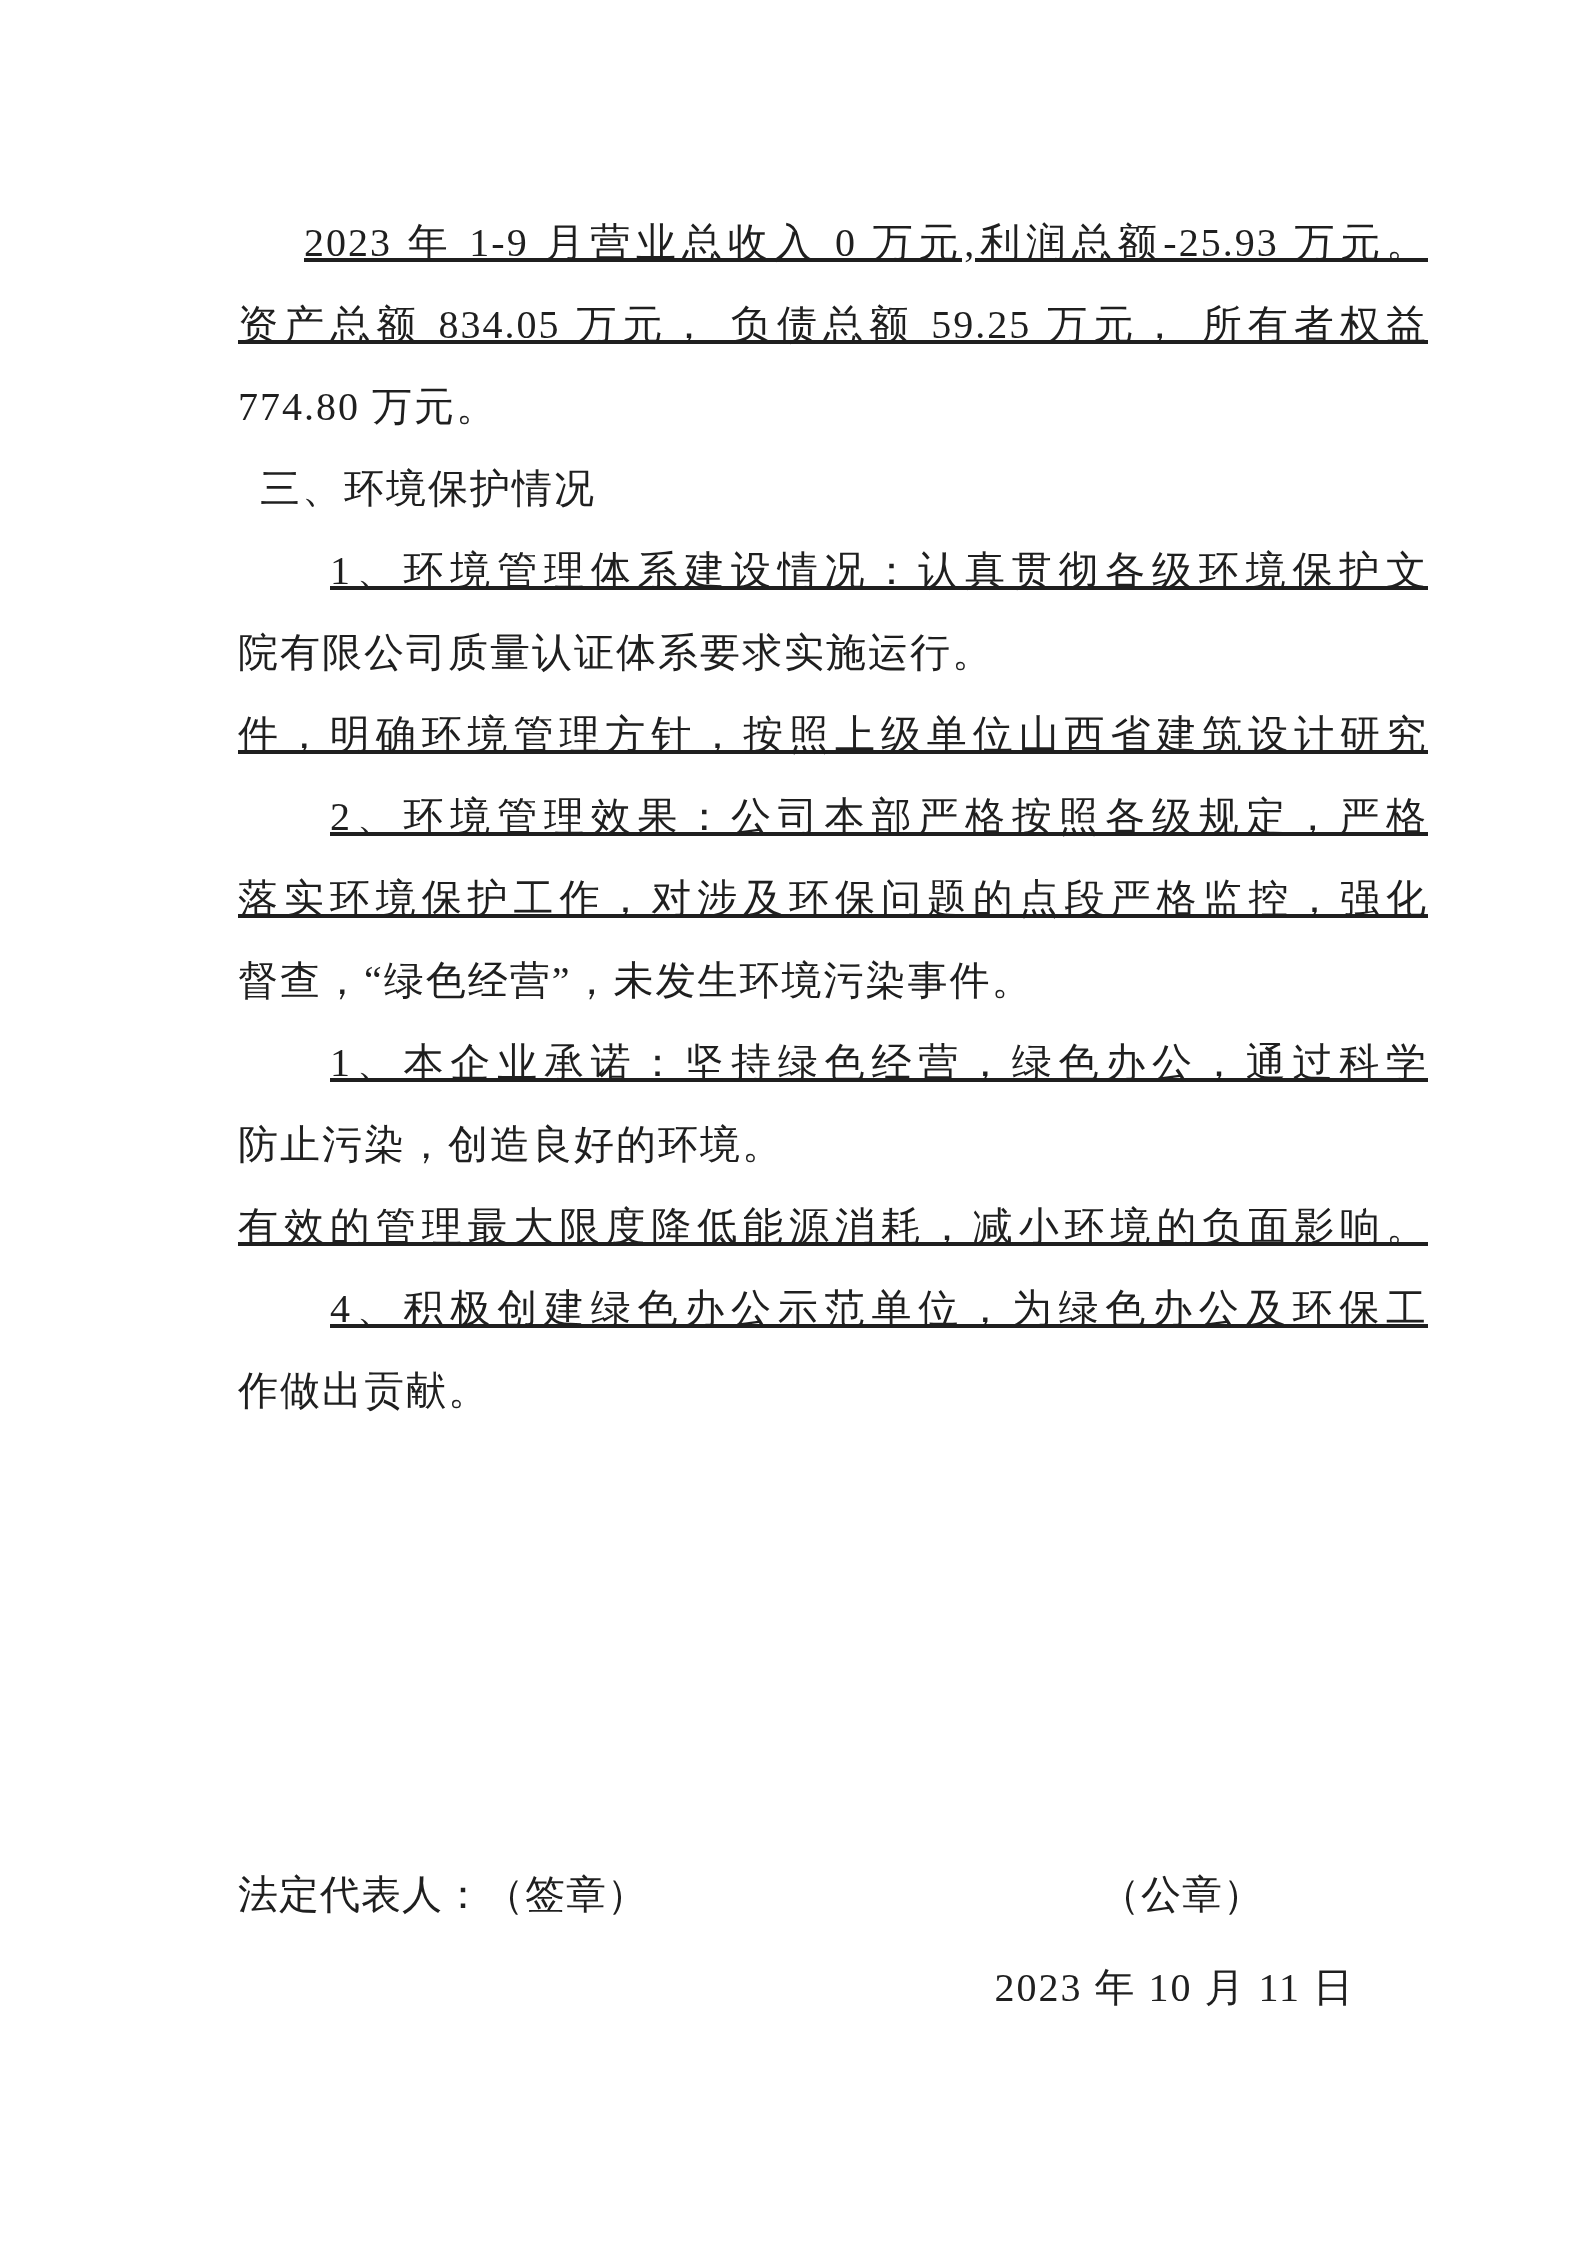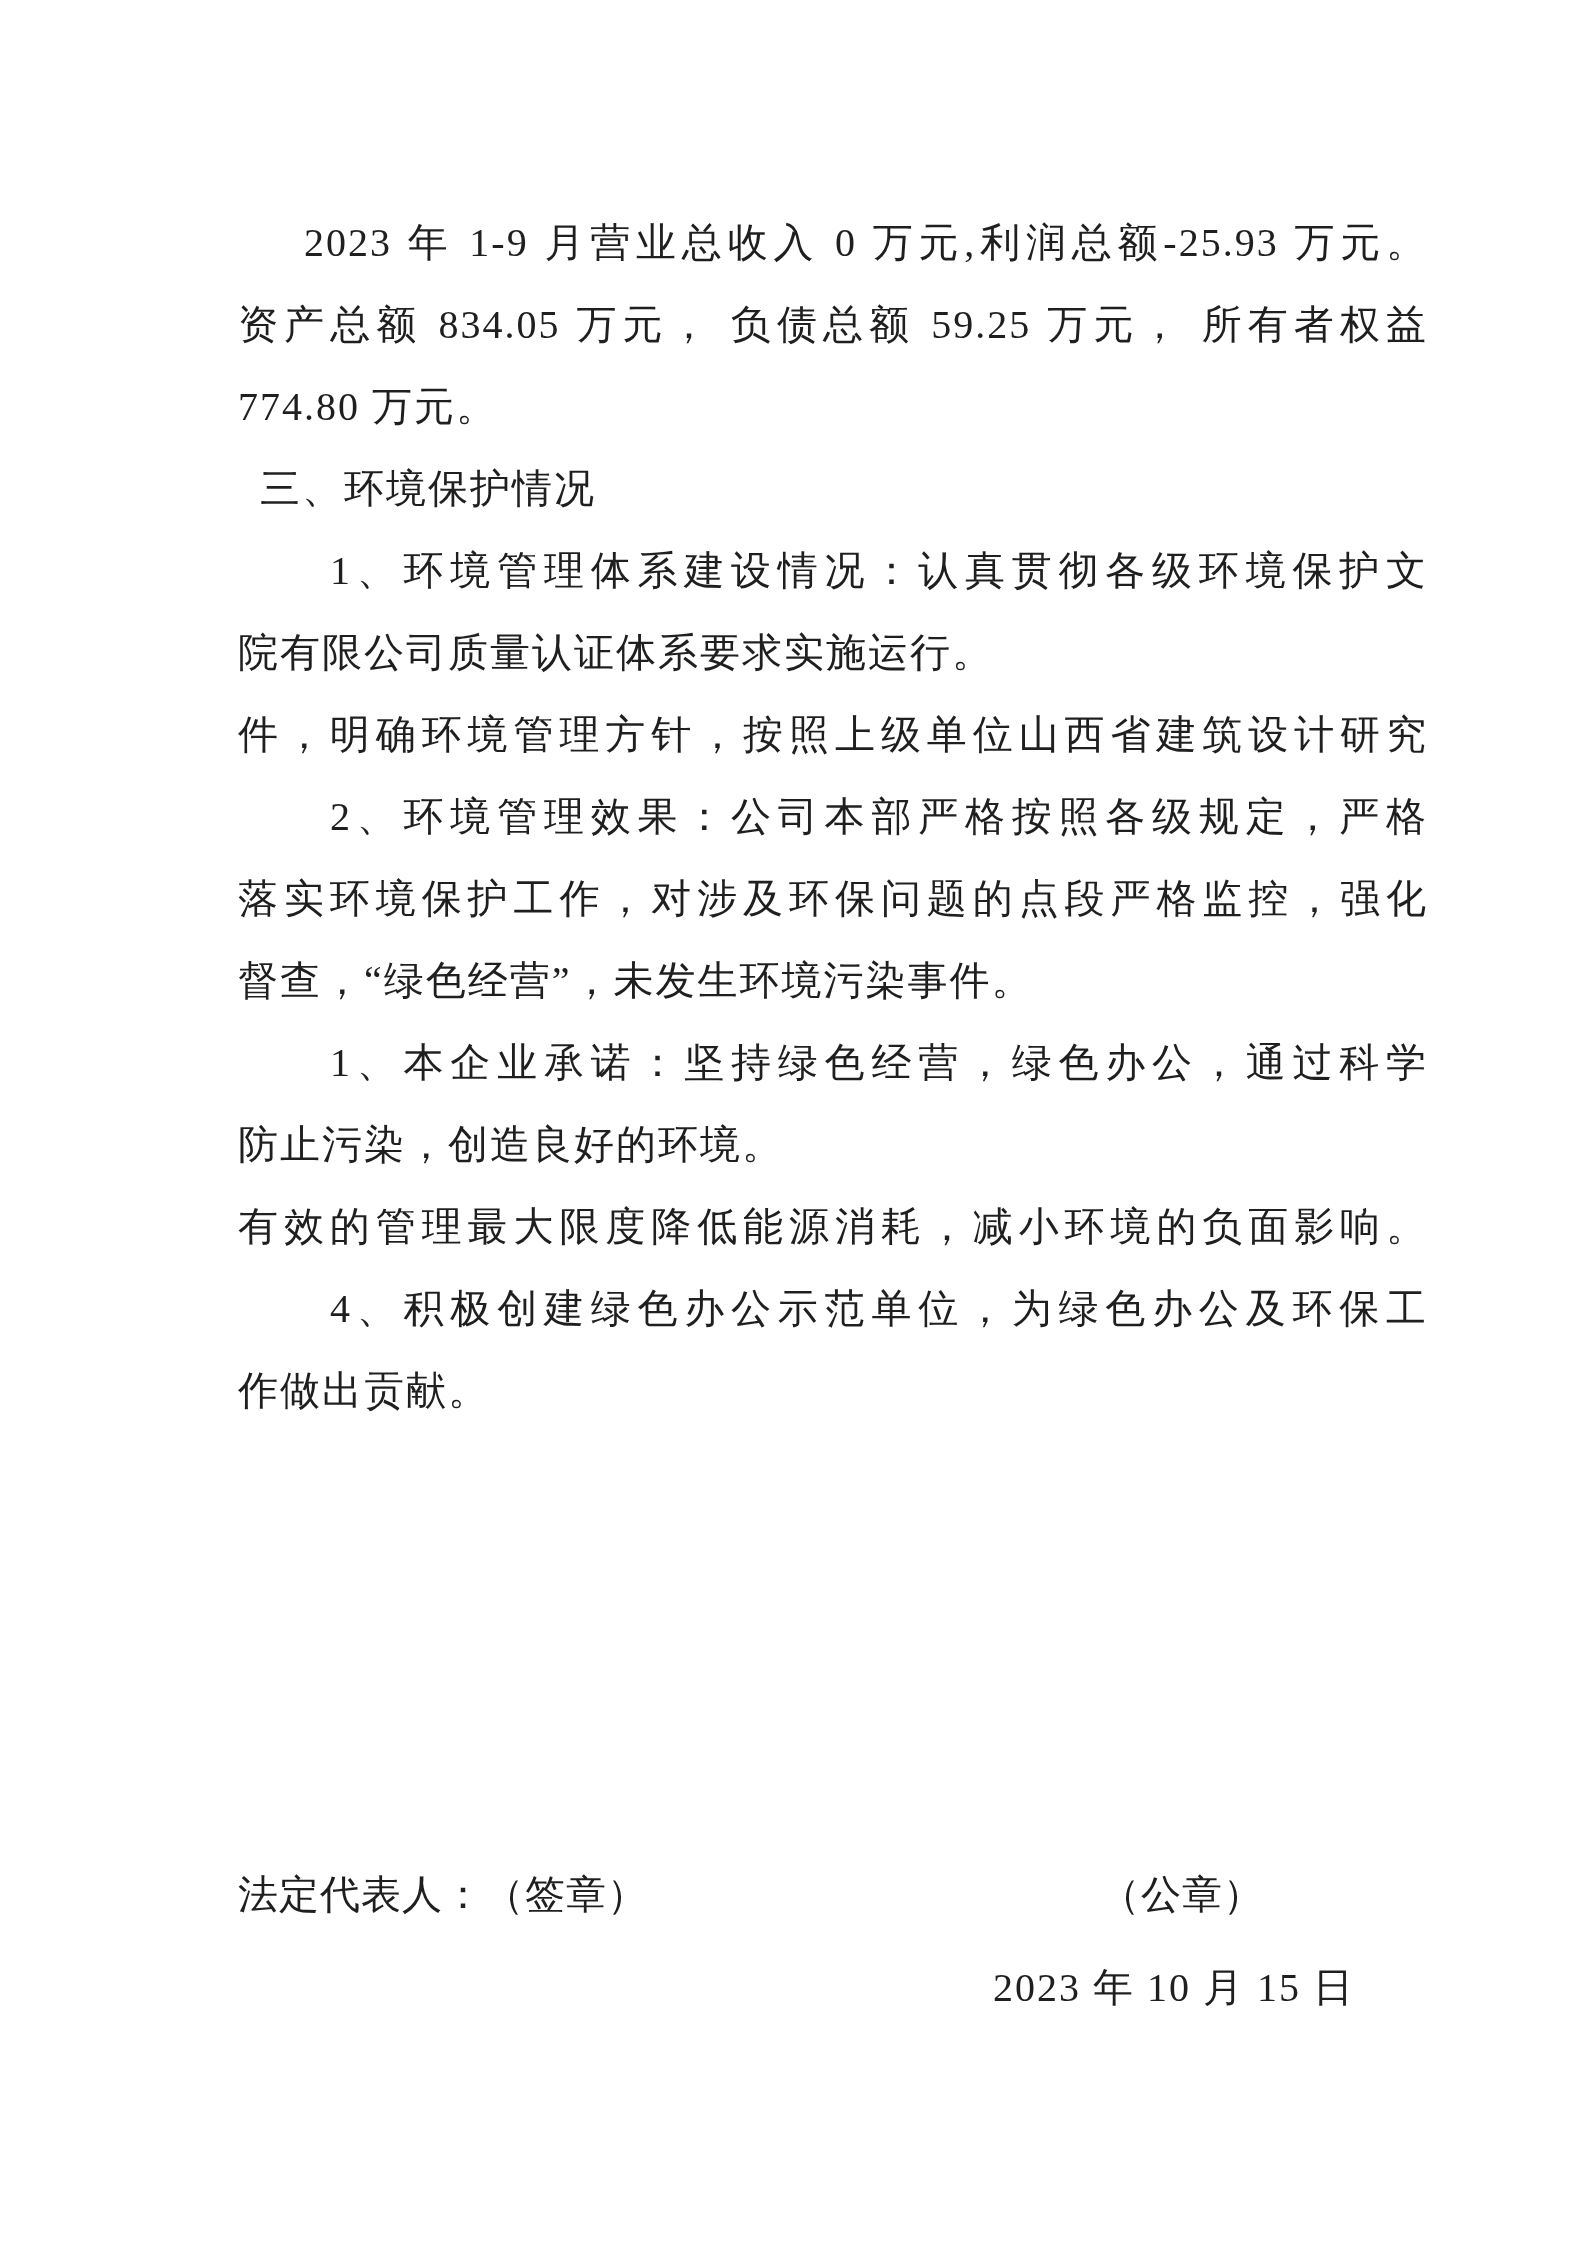--- a/index.html
+++ b/index.html
@@ -25,20 +25,21 @@
     width: 1190px;
     line-height: 82px;
   }
   .line {
     text-align: justify;
     letter-spacing: 2px;
     white-space: normal;
   }
   .line.justify {
     text-align-last: justify;
+    text-decoration: underline;
   }
   .indent-sm { text-indent: 22px; }
   .indent-md { text-indent: 66px; }
   .indent-lg { text-indent: 92px; }
   .signature-row {
     position: absolute;
     top: 1854px;
     left: 238px;
     width: 1190px;
     line-height: 82px;
@@ -78,15 +79,15 @@
       <div class="line justify">有效的管理最大限度降低能源消耗，减小环境的负面影响。</div>
       <div class="line justify indent-lg">4、积极创建绿色办公示范单位，为绿色办公及环保工</div>
       <div class="line">作做出贡献。</div>
     </main>
 
   <div class="signature-row">
     <span>法定代表人：（签章）</span>
     <span class="seal">（公章）</span>
   </div>
 
-  <div class="date-line">2023 年 10 月 15 日</div>
+  <div class="date-line">2023 年 10 月 11 日</div>
 
 </div>
 
 </body></html>

